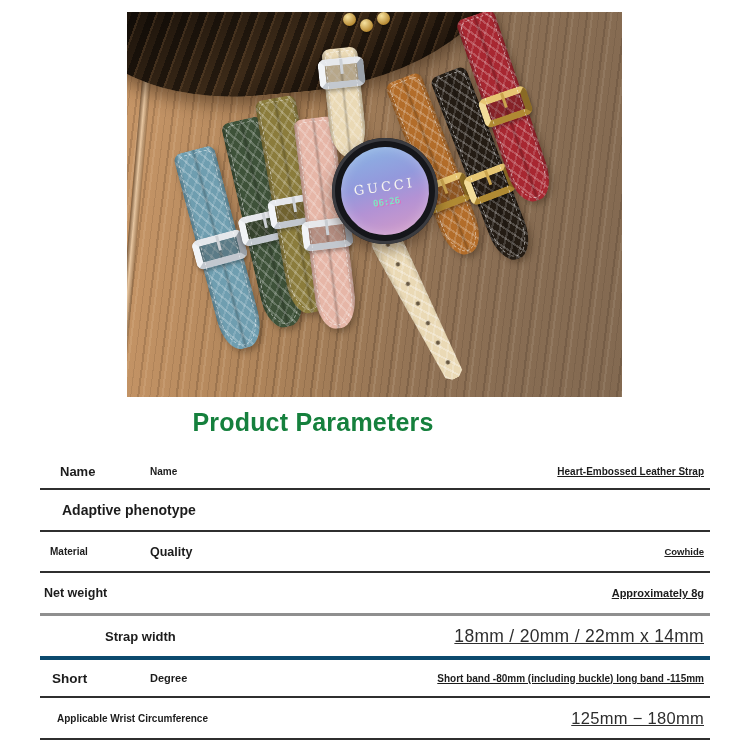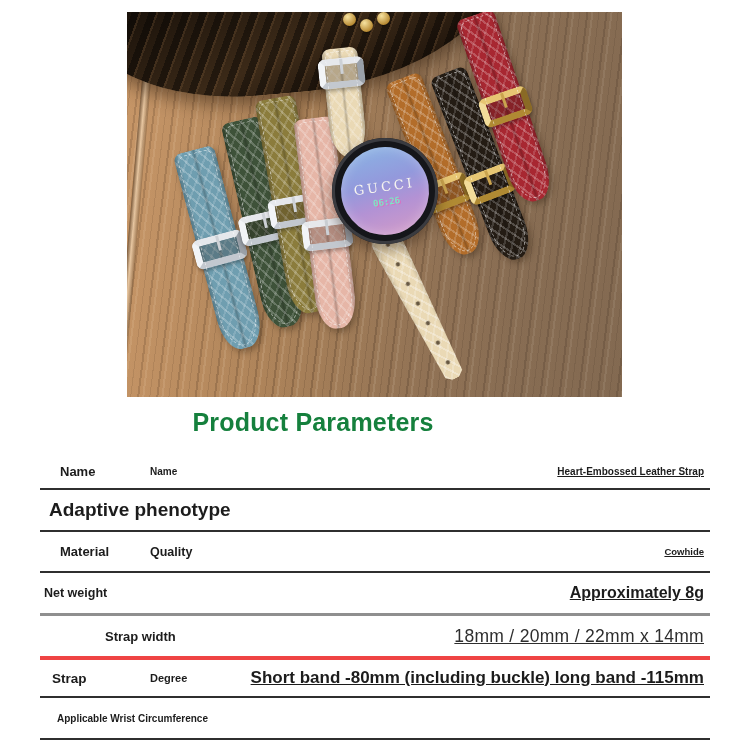--- a/index.html
+++ b/index.html
@@ -87,35 +87,35 @@
 
   
   .title{position:absolute;left:0;top:408px;width:626px;margin:0;text-align:center;
     font-size:25px;font-weight:bold;color:#15803d;letter-spacing:0.2px;}
 
   
   .params{position:absolute;left:40px;top:455px;width:670px;}
   .prow{position:relative;display:flex;align-items:center;border-bottom:2px solid #2f2f2f;}
   .r1{height:33px}.r2{height:40px}.r3{height:39px}
   .r4{height:40px;border-bottom:3px solid #8f8f8f}
-  .r5{height:40px;border-bottom:4px solid #ef4444}
+  .r5{height:40px;border-bottom:4px solid #0c4a6e}
   .r6{height:36px}.r7{height:40px}
   .lab{font-weight:bold;white-space:nowrap;}
   .lab-b{position:absolute;left:110px;}
   .val{margin-left:auto;padding-right:6px;font-weight:bold;white-space:nowrap;text-align:right;text-decoration:underline;}
   .l1a{margin-left:20px;font-size:13px}.l1b{font-size:10px}
-  .l2a{margin-left:9px;font-size:19px}
-  .l3a{margin-left:20px;font-size:13px}.l3b{font-size:12.5px}
+  .l2a{margin-left:22px;font-size:14px}
+  .l3a{margin-left:10px;font-size:10px}.l3b{font-size:12.5px}
   .l4a{margin-left:4px;font-size:12.5px}
   .l5a{margin-left:65px;font-size:13px}
   .l6a{margin-left:12px;font-size:13.5px}.l6b{font-size:11px}
   .l7a{margin-left:17px;font-size:10px}
-  .v1{font-size:10px}.v2{font-size:13.5px}.v3{font-size:9.5px}.v4{font-size:16px}
+  .v1{font-size:10px}.v2{font-size:13.5px}.v3{font-size:9.5px}.v4{font-size:11px}
   .v5{font-size:17.5px;font-weight:normal;color:#2e2e2e;letter-spacing:0.3px}
-  .v6{font-size:17px}
+  .v6{font-size:10px}
   .v7{font-size:16.5px;font-weight:normal;color:#2e2e2e;letter-spacing:0.3px}
 </style>
 </head>
 <body>
 
 <div class="page">
 
   <div class="photo">
     <div class="plank-edge"></div>
     <div class="bag"></div>
@@ -176,22 +176,23 @@
     </div>
     <div class="prow r4">
       <span class="lab lab-a l4a">Net weight</span>
       <span class="val v4">Approximately 8g</span>
     </div>
     <div class="prow r5">
       <span class="lab lab-a l5a">Strap width</span>
       <span class="val v5">18mm / 20mm / 22mm x 14mm</span>
     </div>
     <div class="prow r6">
-      <span class="lab lab-a l6a">Strap</span>
+      <span class="lab lab-a l6a">Short</span>
       <span class="lab lab-b l6b">Degree</span>
       <span class="val v6">Short band -80mm (including buckle) long band -115mm</span>
     </div>
     <div class="prow r7">
       <span class="lab lab-a l7a">Applicable Wrist Circumference</span>
+      <span class="val v7">125mm − 180mm</span>
     </div>
   </div>
 
 </div>
 
 </body></html>

